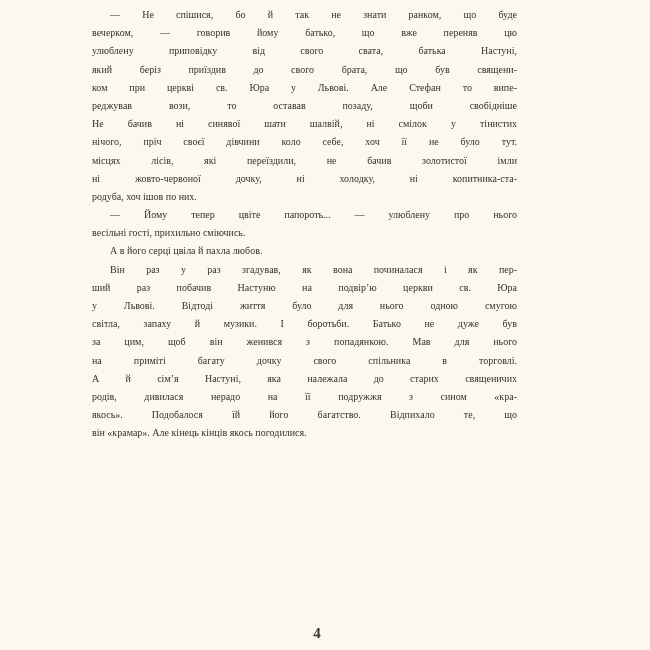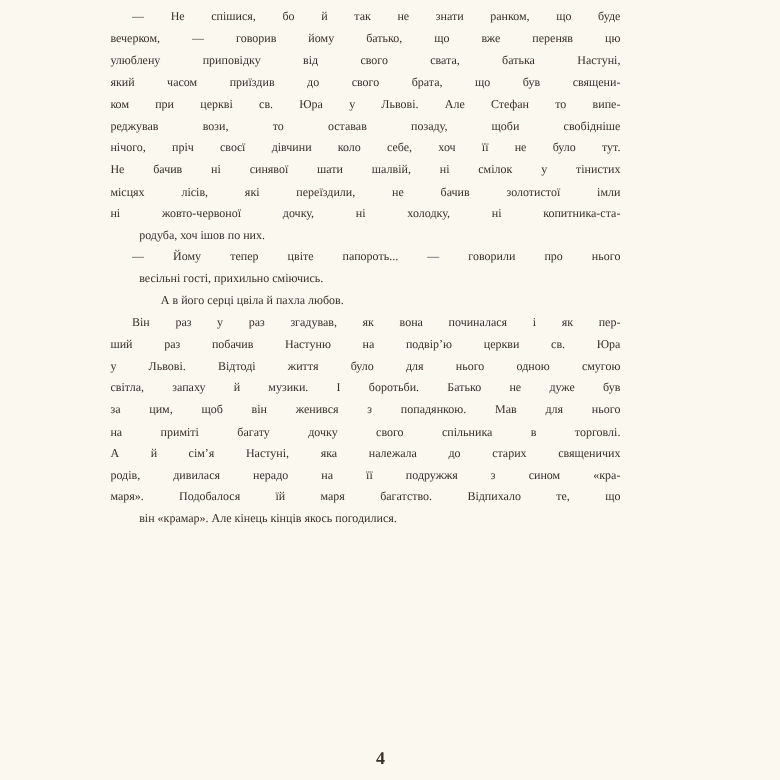--- a/index.html
+++ b/index.html
@@ -34,21 +34,20 @@
   }
   .line {
     text-align: justify;
     text-align-last: justify;
     white-space: normal;
     height: 18.2px;
     overflow: visible;
   }
   .line.last {
     text-align-last: left;
-    margin-left: 24px;
   }
   .line.indent {
     text-indent: 18px;
   }
   .page-number {
     position: absolute;
     top: 625px;
     left: 0;
     width: 634px;
     text-align: center;
@@ -59,43 +58,43 @@
 </style>
 </head>
 <body>
 
 <div class="page">
   <div class="text-block" id="text-block">
       <div class="para">
         <div class="line indent">— Не спішися, бо й так не знати ранком, що буде</div>
         <div class="line">вечерком, — говорив йому батько, що вже переняв цю</div>
         <div class="line">улюблену приповідку від свого свата, батька Настуні,</div>
-        <div class="line">який часом приїздив до свого брата, що був священи-</div>
+        <div class="line">який беріз приїздив до свого брата, що був священи-</div>
         <div class="line">ком при церкві св. Юра у Львові. Але Стефан то випе-</div>
         <div class="line">реджував вози, то оставав позаду, щоби свобідніше</div>
+        <div class="line">Не бачив ні синявої шати шалвій, ні смілок у тінистих</div>
         <div class="line">нічого, пріч своєї дівчини коло себе, хоч її не було тут.</div>
-        <div class="line">Не бачив ні синявої шати шалвій, ні смілок у тінистих</div>
         <div class="line">місцях лісів, які переїздили, не бачив золотистої імли</div>
         <div class="line">ні жовто-червоної дочку, ні холодку, ні копитника-ста-</div>
         <div class="line last">родуба, хоч ішов по них.</div>
       </div>
       <div class="para">
-        <div class="line indent">— Йому тепер цвіте папороть... — говорили про нього</div>
+        <div class="line indent">— Йому тепер цвіте папороть... — улюблену про нього</div>
         <div class="line last">весільні гості, прихильно сміючись.</div>
       </div>
       <div class="para">
         <div class="line indent last">А в його серці цвіла й пахла любов.</div>
       </div>
       <div class="para">
         <div class="line indent">Він раз у раз згадував, як вона починалася і як пер-</div>
         <div class="line">ший раз побачив Настуню на подвір’ю церкви св. Юра</div>
         <div class="line">у Львові. Відтоді життя було для нього одною смугою</div>
         <div class="line">світла, запаху й музики. І боротьби. Батько не дуже був</div>
         <div class="line">за цим, щоб він женився з попадянкою. Мав для нього</div>
         <div class="line">на приміті багату дочку свого спільника в торговлі.</div>
         <div class="line">А й сім’я Настуні, яка належала до старих священичих</div>
         <div class="line">родів, дивилася нерадо на її подружжя з сином «кра-</div>
-        <div class="line">маря». Подобалося їй маря багатство. Відпихало те, що</div>
+        <div class="line">якось». Подобалося їй його багатство. Відпихало те, що</div>
         <div class="line last">він «крамар». Але кінець кінців якось погодилися.</div>
       </div>
     </div>
   <div class="page-number">4</div>
 </div>
 
 </body></html>

